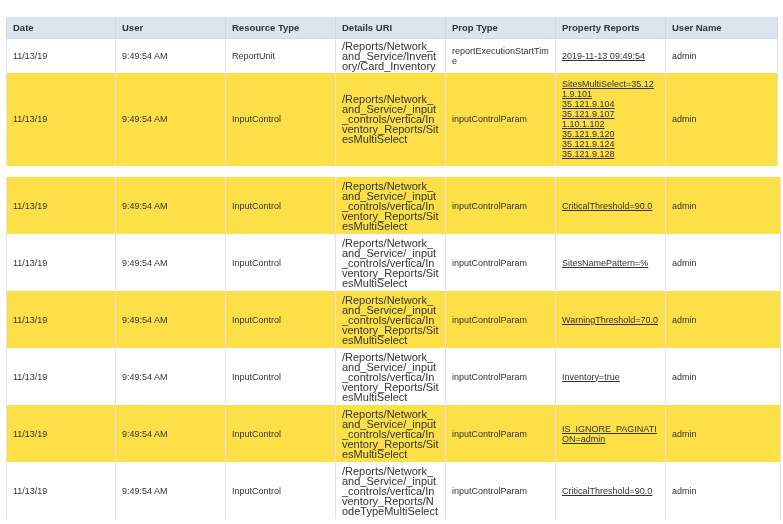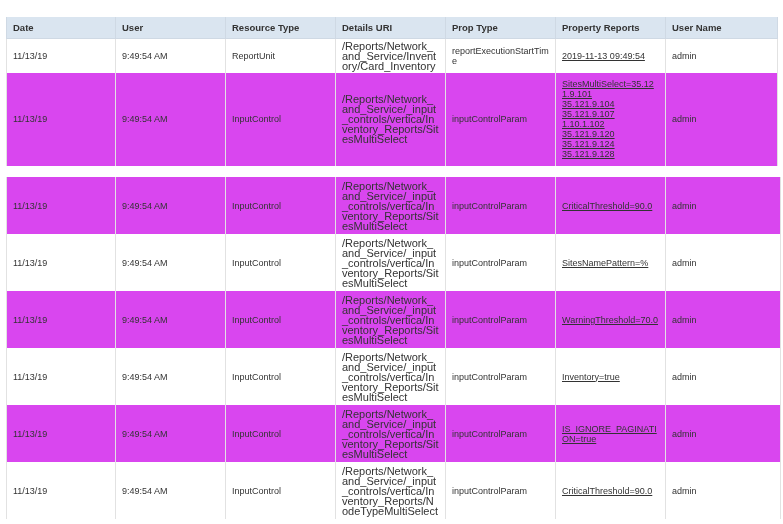--- a/index.html
+++ b/index.html
@@ -15,21 +15,21 @@
     padding: 0 6px; vertical-align: middle; text-align: left;
     line-height: 10px; word-break: break-all; overflow: hidden;
   }
   .tbl th {
     background: #dae5f0; color: #333333; font-weight: bold; font-size: 9.5px;
     height: 21px; border-color: #cfd9e4; border-bottom: 1px solid #cfd9e4;
   }
   #top { top: 17px; width: 771px; }
   #bottom { top: 177px; width: 774px; }
   .tbl tr.odd td { background: #ffffff; }
-  .tbl tr.even td { background: #d946ef; }
+  .tbl tr.even td { background: #fde047; }
   .uri { font-size: 11px; line-height: 9.6px; margin-left: 8px; }
   .details { line-height: 9.6px; text-decoration: underline; }
 </style>
 </head>
 <body>
 
 <table id="top" class="tbl">
   <colgroup>
     <col style="width:109px">
       <col style="width:110px">
@@ -124,21 +124,21 @@
       <td>inputControlParam</td>
       <td class="details">Inventory=true</td>
       <td>admin</td>
     </tr>
     <tr class="even" style="height:57px">
       <td>11/13/19</td>
       <td>9:49:54 AM</td>
       <td>InputControl</td>
       <td class="uri">/Reports/Network_and_Service/_input_controls/vertica/Inventory_Reports/SitesMultiSelect</td>
       <td>inputControlParam</td>
-      <td class="details">IS_IGNORE_PAGINATION=true</td>
+      <td class="details">IS_IGNORE_PAGINATION=admin</td>
       <td>admin</td>
     </tr>
     <tr class="odd" style="height:57px">
       <td>11/13/19</td>
       <td>9:49:54 AM</td>
       <td>InputControl</td>
       <td class="uri">/Reports/Network_and_Service/_input_controls/vertica/Inventory_Reports/NodeTypeMultiSelect</td>
       <td>inputControlParam</td>
       <td class="details">CriticalThreshold=90.0</td>
       <td>admin</td>

